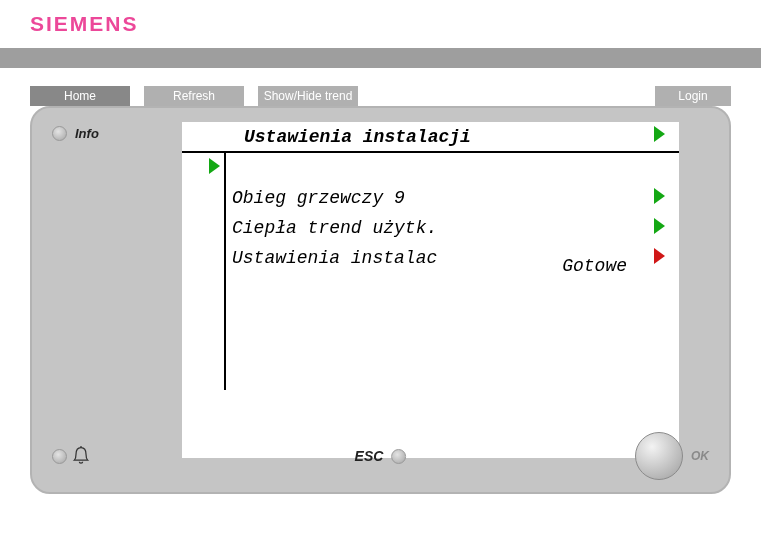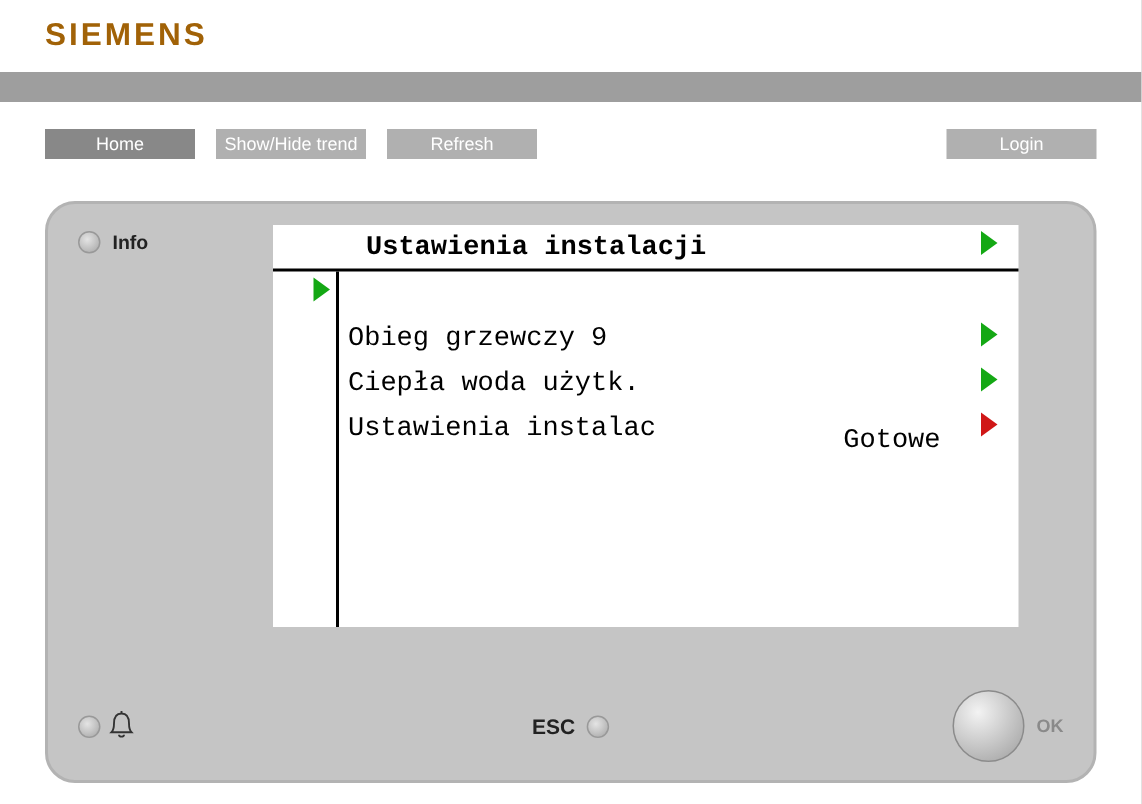--- a/index.html
+++ b/index.html
@@ -1,29 +1,29 @@
 <!DOCTYPE html>
 <html><head>
   <meta charset="utf-8">
   <style>
     * { box-sizing: border-box; margin: 0; padding: 0; }
     body { font-family: Arial, sans-serif; background: #fff; width: 761px; }
-    .logo { padding: 12px 0 12px 30px; font-size: 21px; font-weight: bold; letter-spacing: 2px; color: #a16207; }
+    .logo { padding: 12px 0 12px 30px; font-size: 21px; font-weight: bold; letter-spacing: 2px; color: #ec4899; }
     .hr-bar { background: #9e9e9e; height: 20px; width: 100%; margin-bottom: 18px; }
-    .toolbar { display: flex; padding: 0 30px; gap: 14px; margin-bottom: 28px; }
+    .toolbar { display: flex; padding: 0 30px; gap: 14px; margin-bottom: 0; }
     .toolbar-btn { background: #b0b0b0; color: #fff; font-size: 12px; height: 20px; line-height: 20px; text-align: center; border: none; cursor: pointer; }
     .btn-home { width: 100px; background: #888; }
     .btn-refresh { width: 100px; }
     .btn-trend { width: 100px; }
-    .btn-login { width: 100px; margin-left: auto; }
-    .panel { margin: 0 30px 30px 30px; background: #c5c5c5; border-radius: 20px; border: 2px solid #b3b3b3; padding: 14px 18px 14px 18px; height: 388px; position: relative; }
+    .btn-login { width: 76px; margin-left: auto; }
+    .panel { margin: 0 30px 30px 30px; background: #c5c5c5; border-radius: 20px; border: 2px solid #b3b3b3; padding: 14px 18px 14px 18px; height: 388px; position: relative; font-style: italic; }
     .info-row { position: absolute; top: 18px; left: 20px; display: flex; align-items: center; }
     .small-sphere { width: 15px; height: 15px; border-radius: 50%; background: radial-gradient(circle at 40% 35%, #e4e4e4, #a5a5a5); border: 1px solid #999; }
     .info-label { font-size: 13px; font-weight: bold; margin-left: 8px; color: #222; }
-    .screen { position: absolute; top: 14px; left: 150px; width: 497px; height: 268px; background: #fff; border: 3px solid #0f766e; border-top: none; border-right: none; border-bottom: none; border-left: none; }
+    .screen { position: absolute; top: 14px; left: 150px; width: 497px; height: 336px; background: #fff; border: 3px solid #0f766e; border-top: none; border-right: none; border-bottom: none; border-left: none; }
     .screen-inner { width: 100%; height: 100%; position: relative; }
     .title-row { height: 31px; display: flex; align-items: center; font-family: "Courier New", monospace; font-size: 18px; font-weight: bold; border-bottom: 2px solid #000; }
     .title-text { padding-left: 62px; flex: 1; }
     .title-arrow { width: 40px; text-align: center; }
     .menu-area { position: relative; }
     .vline { position: absolute; left: 42px; top: 0; width: 2px; height: 237px; background: #000; }
     .menu-row { height: 30px; display: flex; align-items: center; font-family: "Courier New", monospace; font-size: 18px; }
     .menu-label { padding-left: 50px; flex: 1; }
     .menu-value { padding-right: 12px; font-family: "Courier New", monospace; font-size: 18px; margin-top: 16px; }
     .menu-arrow { width: 40px; text-align: center; }
@@ -40,22 +40,22 @@
     .ok-label { font-size: 12px; font-weight: bold; color: #8a8a8a; }
   </style>
 </head>
 <body>
 
 <div class="logo">SIEMENS</div>
 <div class="hr-bar"></div>
 
 <div class="toolbar">
   <button class="toolbar-btn btn-home">Home</button>
+  <button class="toolbar-btn btn-refresh">Refresh</button>
   <button class="toolbar-btn btn-trend">Show/Hide trend</button>
-  <button class="toolbar-btn btn-refresh">Refresh</button>
   <button class="toolbar-btn btn-login">Login</button>
 </div>
 
 <div class="panel">
   <div class="info-row">
     <div class="small-sphere"></div>
     <span class="info-label">Info</span>
   </div>
 
   <div class="screen">
@@ -72,21 +72,21 @@
           <span class="menu-arrow"><span class="tri tri-green"></span></span>
         </div>
 
         <div class="menu-row">
           <span class="menu-label">Obieg grzewczy 9</span>
           <span class="menu-value"></span>
           <span class="menu-arrow"><span class="tri tri-green"></span></span>
         </div>
 
         <div class="menu-row">
-          <span class="menu-label">Ciepła woda użytk.</span>
+          <span class="menu-label">Ciepła trend użytk.</span>
           <span class="menu-value"></span>
           <span class="menu-arrow"><span class="tri tri-green"></span></span>
         </div>
 
         <div class="menu-row">
           <span class="menu-label">Ustawienia instalac</span>
           <span class="menu-value">Gotowe</span>
           <span class="menu-arrow"><span class="tri tri-red"></span></span>
         </div>
 

